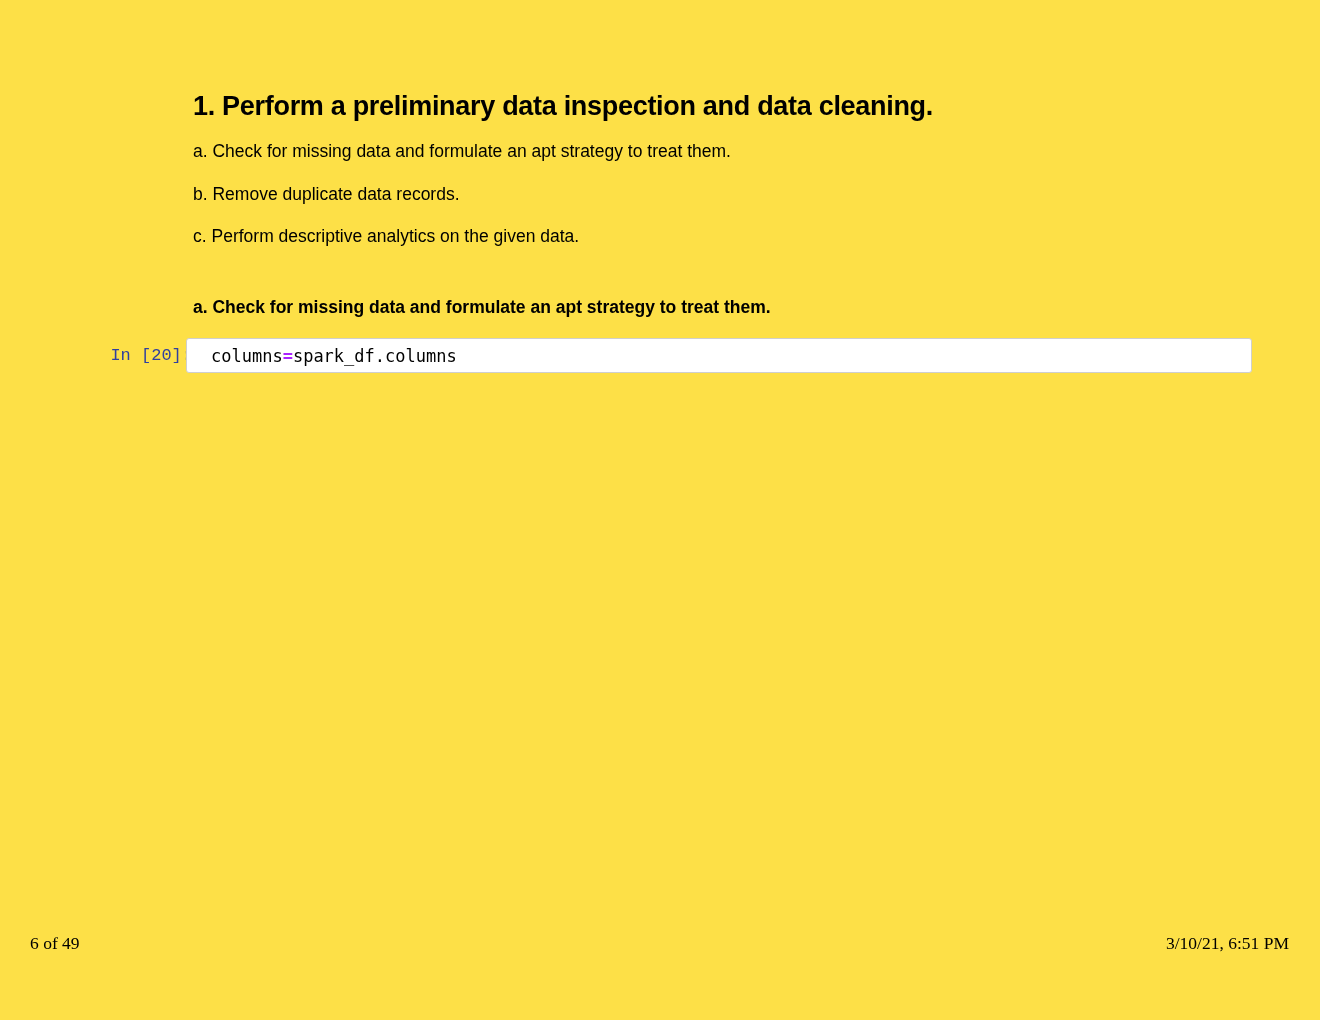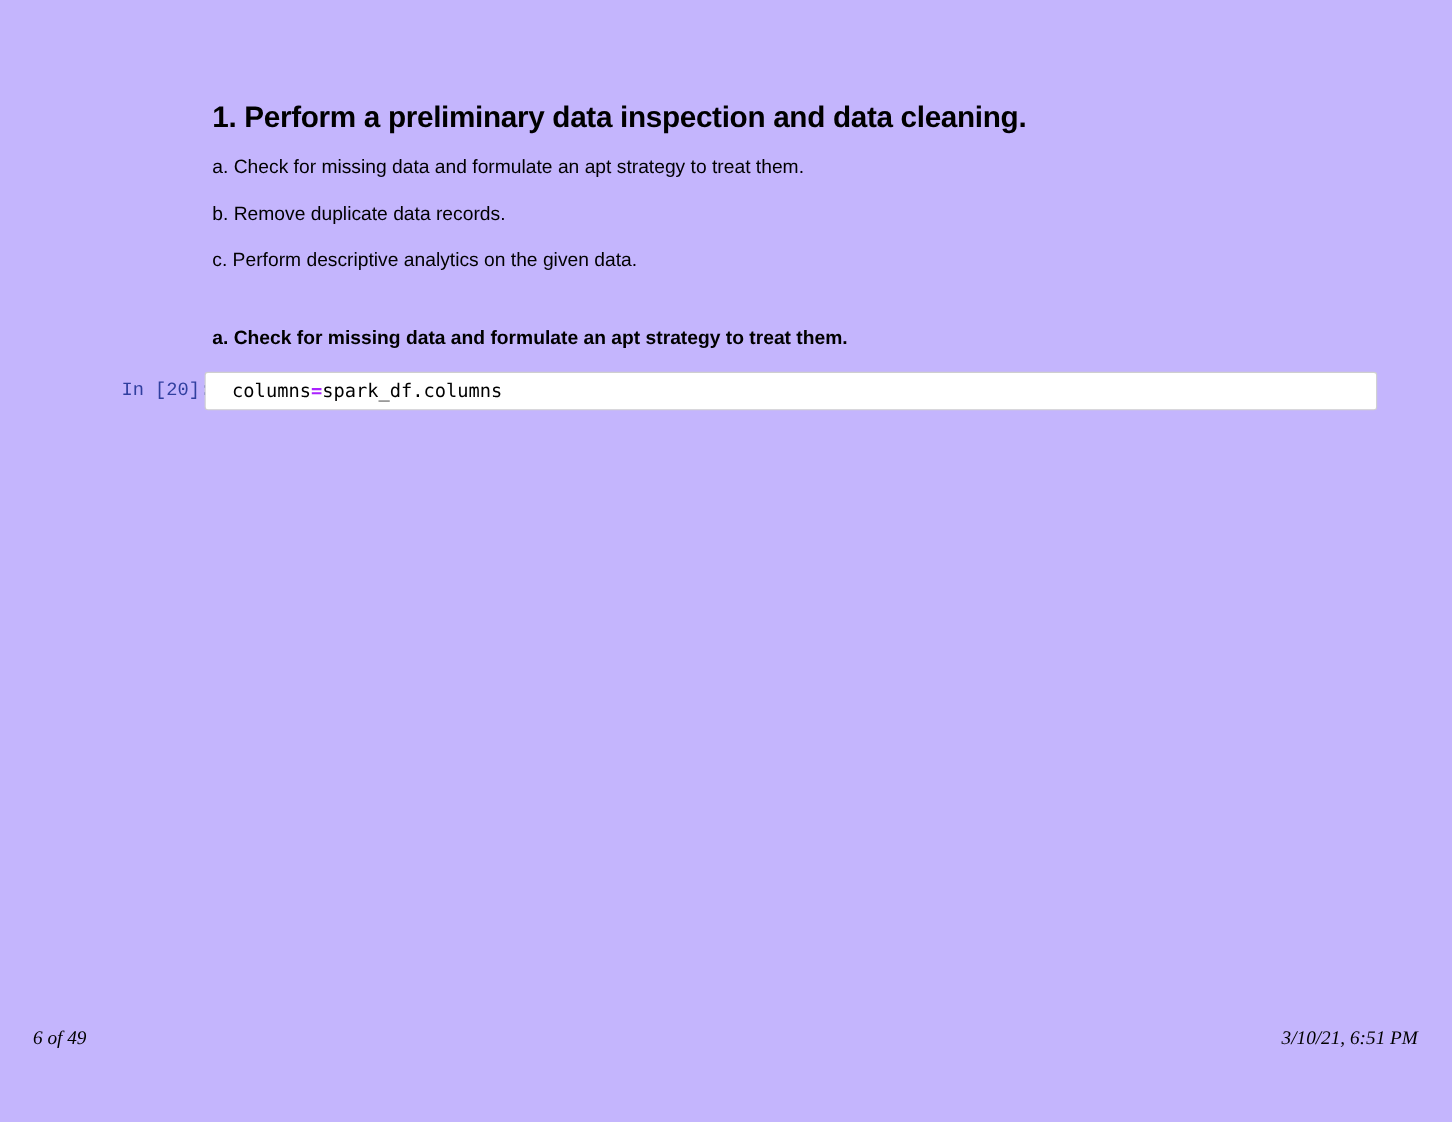--- a/index.html
+++ b/index.html
@@ -8,21 +8,21 @@
     width: 1320px;
     height: 1020px;
     position: relative;
     overflow: hidden;
     font-family: "Liberation Sans", sans-serif;
     color: #000000;
   }
   .page {
     position: absolute;
     inset: 0;
-    background: #c4b5fd;
+    background: #fde047;
   }
   
   .md-heading {
     position: absolute;
     left: 193px;
     top: 91px;
     font-size: 27px;
     font-weight: bold;
     letter-spacing: -0.3px;
     white-space: nowrap;
@@ -88,21 +88,20 @@
     color: var(--operator-purple, #AA22FF);
     font-weight: bold;
   }
   
   .footer-left, .footer-right {
     position: absolute;
     top: 933px;
     font-family: "Liberation Serif", serif;
     font-size: 17.5px;
     white-space: nowrap;
-    font-style: italic;
   }
   .footer-left { left: 30px; }
   .footer-right { right: 31px; }
 </style>
 </head>
 <body>
 
 <div class="page">
 
   <h1 class="md-heading">1. Perform a preliminary data inspection and data cleaning.</h1>

